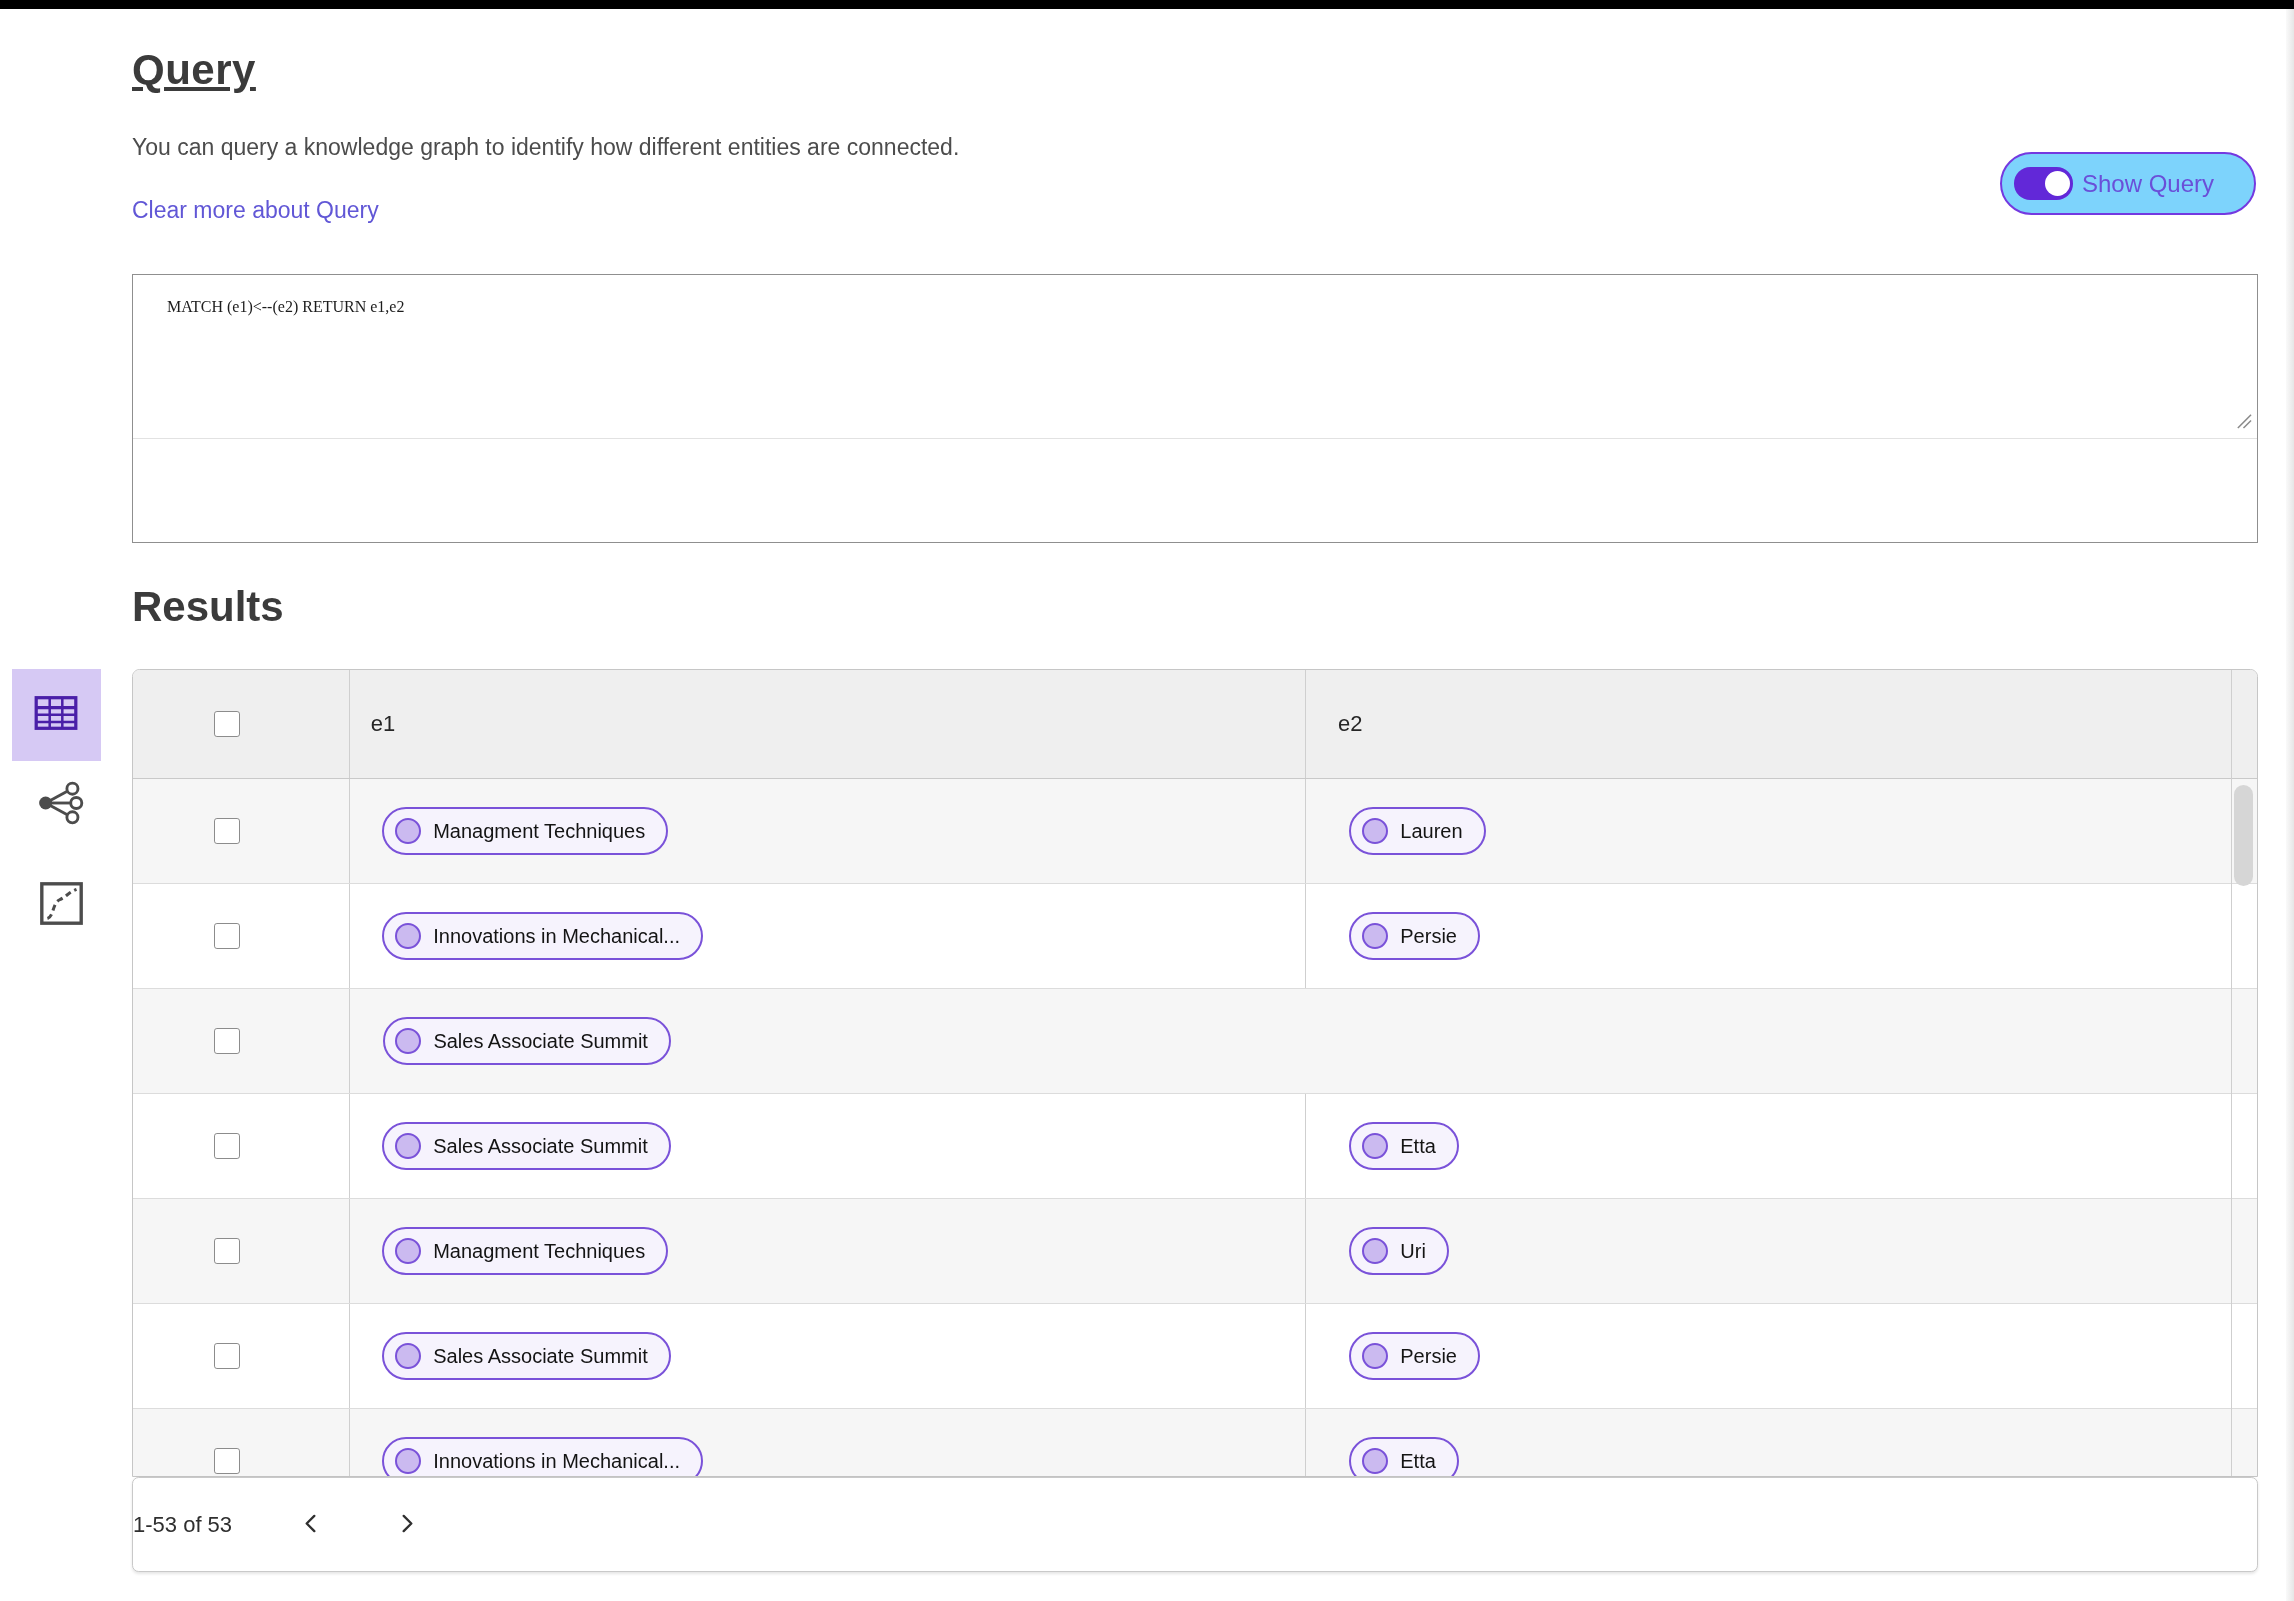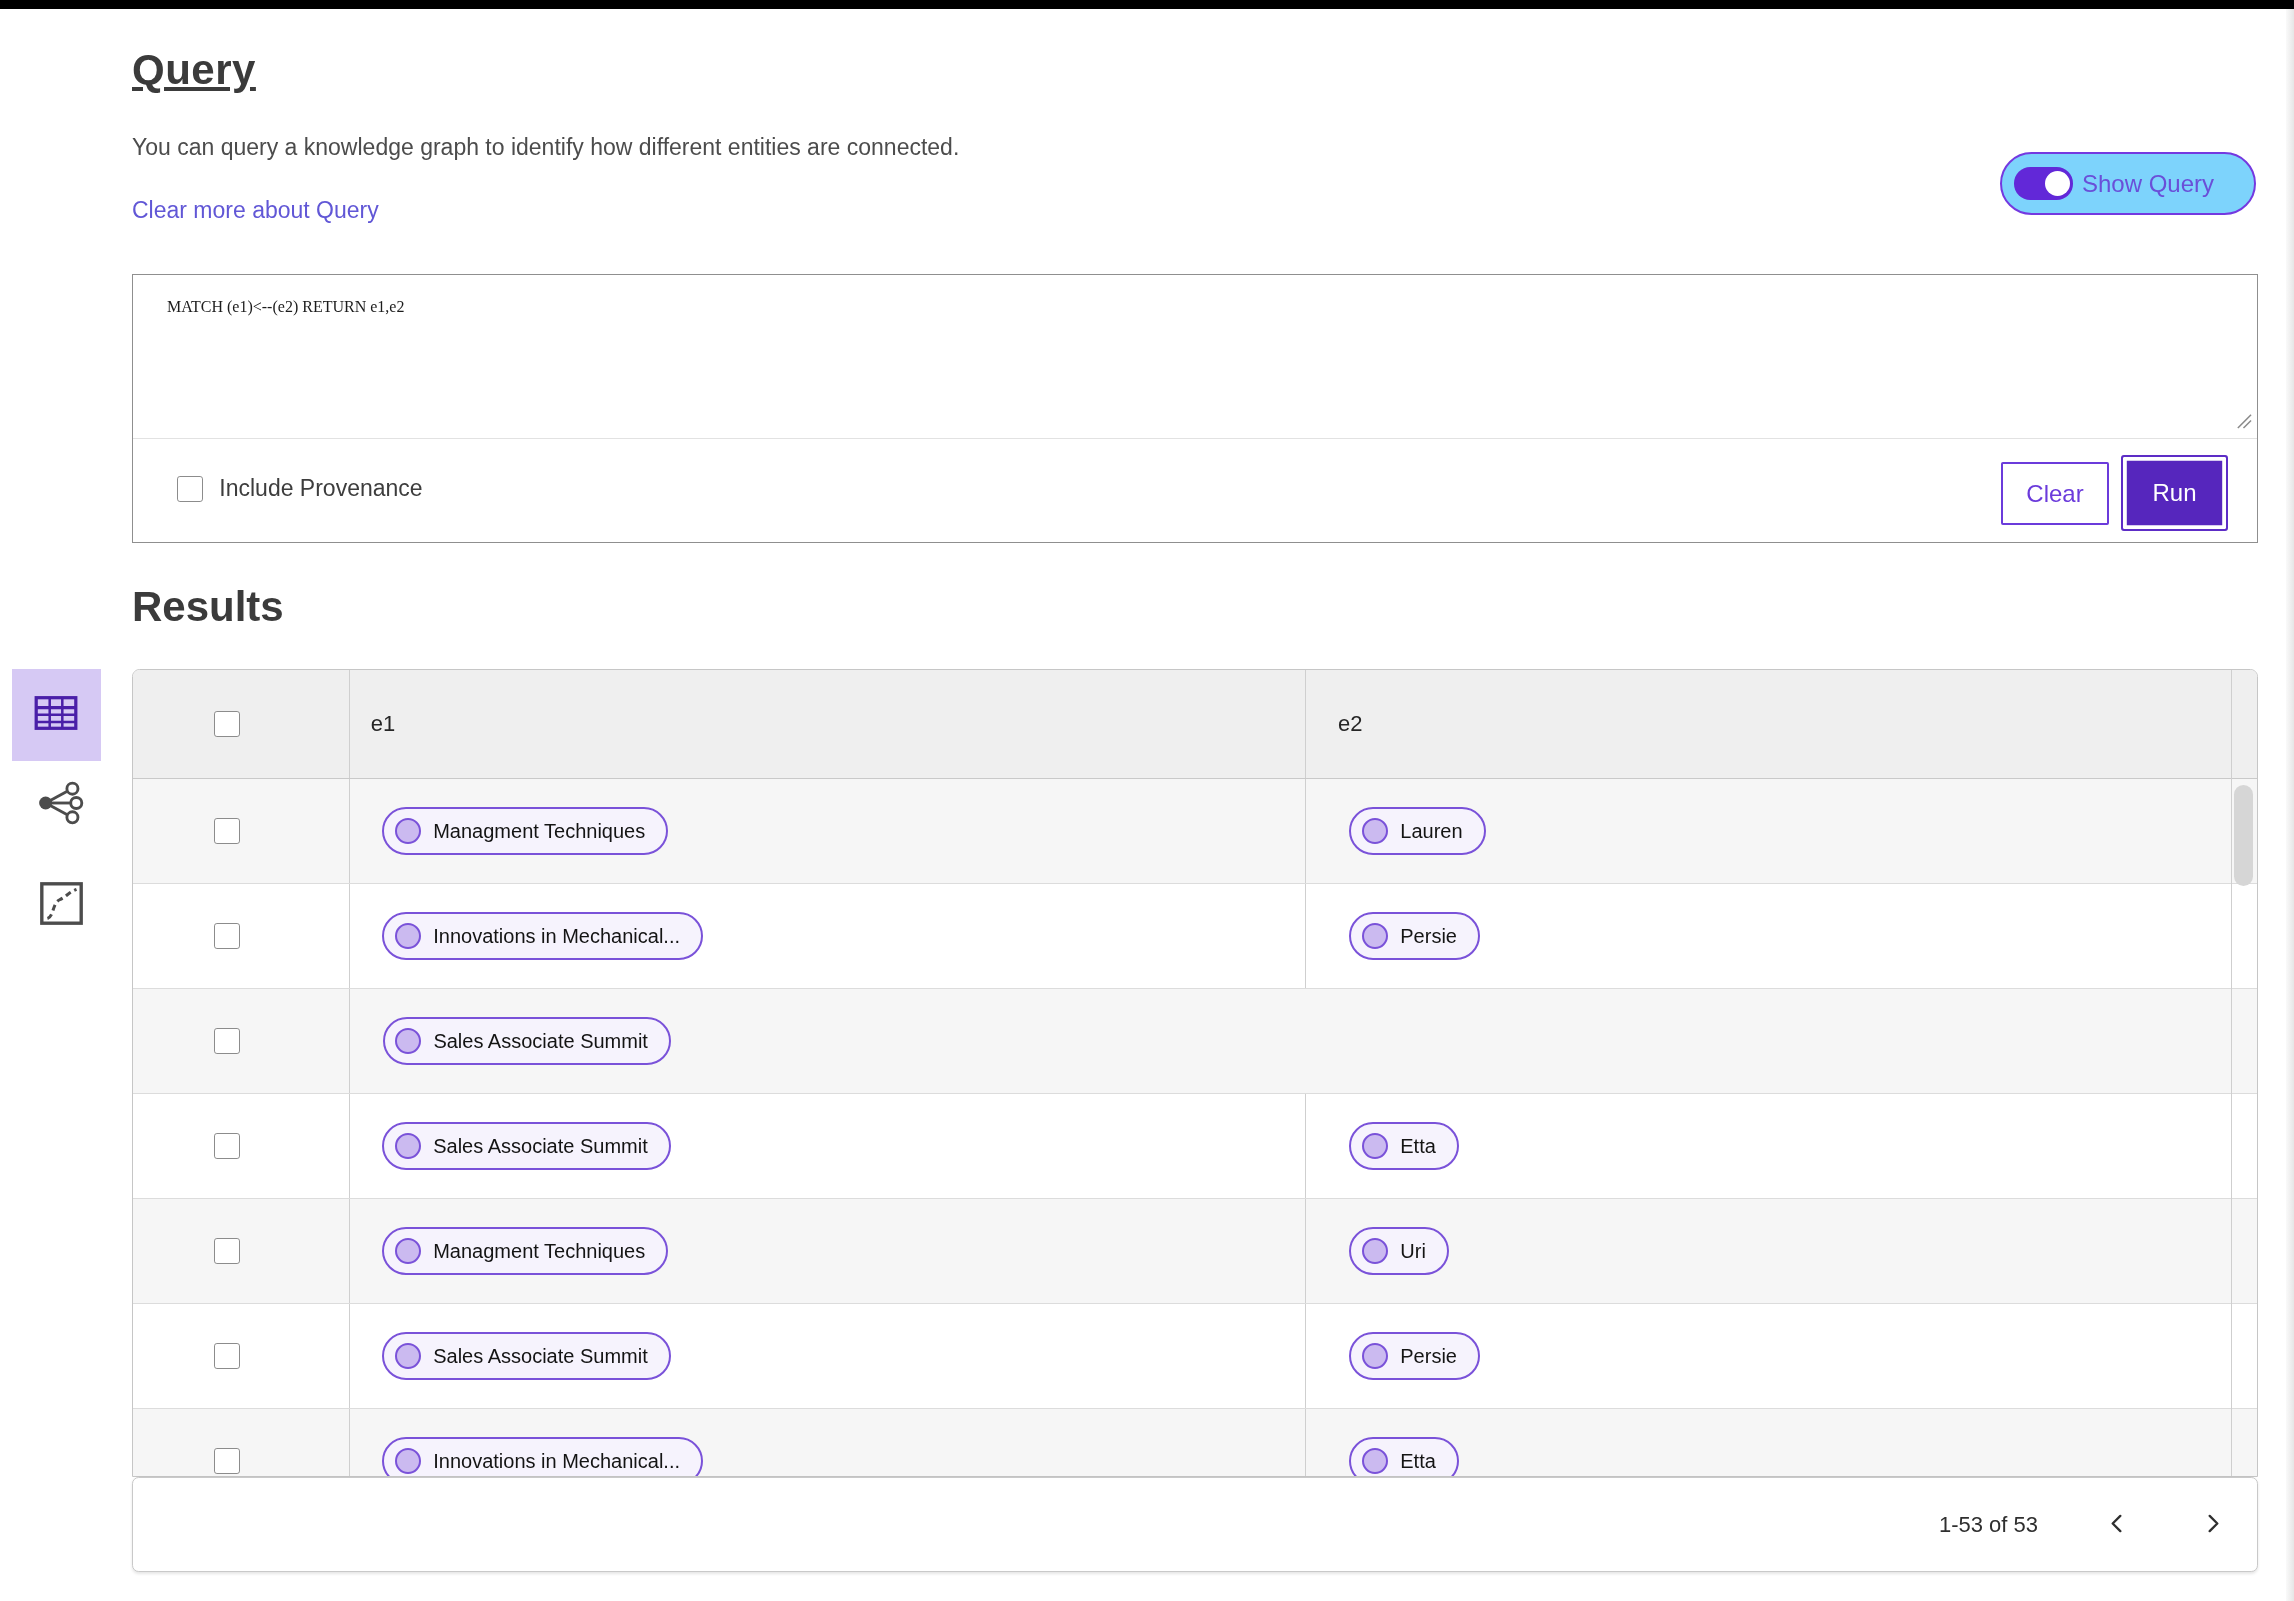--- a/index.html
+++ b/index.html
@@ -72,21 +72,21 @@
   .pill-dot { width:26px; height:26px; border-radius:50%; background:#cbbaf0; border:2.4px solid #7a52d9; flex:0 0 auto; }
   .pill-label { font-size:20px; color:#141414; margin-left:12.4px; white-space:nowrap; }
 
   .scroll-divider { position:absolute; left:2098px; top:0; width:1px; height:808px; background:#cfcfcf; }
   .scroll-thumb { position:absolute; left:2101px; top:115px; width:19px; height:101px;
                   background:#d6d6d6; border-radius:9.6px; cursor:grab; }
 
   .pagination-bar { position:absolute; left:132px; top:1477px; width:2126px; height:95px;
                     background:#fff; border:1px solid #c9c9c9; border-radius:6.7px;
                     box-shadow:0 1.9px 2.9px rgba(0,0,0,0.10);
-                    display:flex; align-items:center; justify-content:flex-end; }
+                    display:flex; align-items:center; }
   .page-range { font-size:22px; color:#2f2f2f; }
   .pg-btn { background:none; border:none; cursor:pointer; padding:0; margin-left:59px;
             display:flex; align-items:center; justify-content:center; width:38px; height:38px; }
   .pg-btn.next { margin-right:25px; }
 </style>
 </head>
 <body>
 
 <div class="top-edge"></div>
 <div class="right-edge"></div>
@@ -104,28 +104,20 @@
 
 <div class="query-card">
   <div class="query-editor">
     <div class="query-code">MATCH (e1)&lt;--(e2) RETURN e1,e2</div>
     <span class="resize-handle">
       <svg width="17" height="17" viewBox="0 0 18 18">
         <line x1="3" y1="17" x2="17" y2="3" stroke="#8a8a8a" stroke-width="1.6"></line>
         <line x1="9" y1="17" x2="17" y2="9" stroke="#8a8a8a" stroke-width="1.6"></line>
       </svg>
     </span>
-  </div>
-  <div class="query-footer">
-    <div class="provenance">
-      <span class="chk"></span>
-      <span class="provenance-label">Include Provenance</span>
-    </div>
-    <button class="clear-btn">Clear</button>
-    <button class="run-btn">Run</button>
   </div>
 </div>
 
 <h2 class="results-title">Results</h2>
 
 <div class="view-rail-selected">
   <span>
     <svg width="44" height="36" viewBox="0 0 24 20" fill="none">
       <rect x="1" y="1.5" width="22" height="17" stroke="#4a1fa8" stroke-width="1.8"></rect>
       <line x1="1" y1="7" x2="23" y2="7" stroke="#4a1fa8" stroke-width="1.8"></line>

